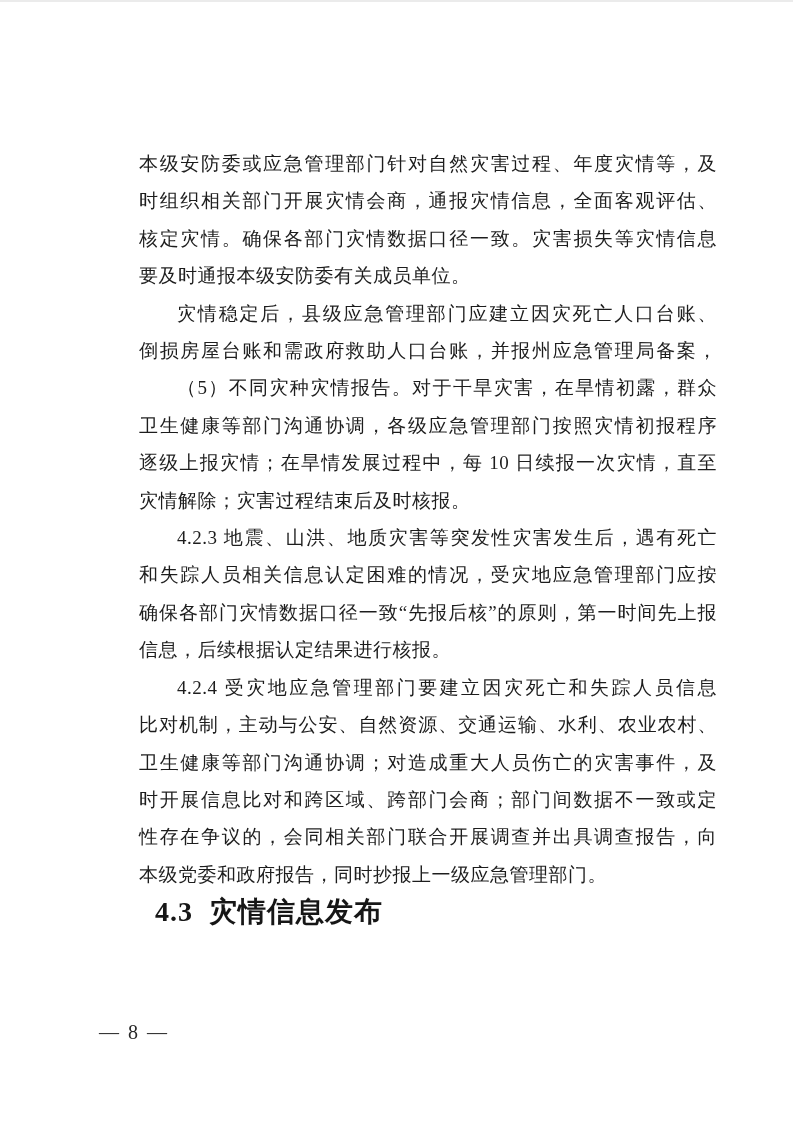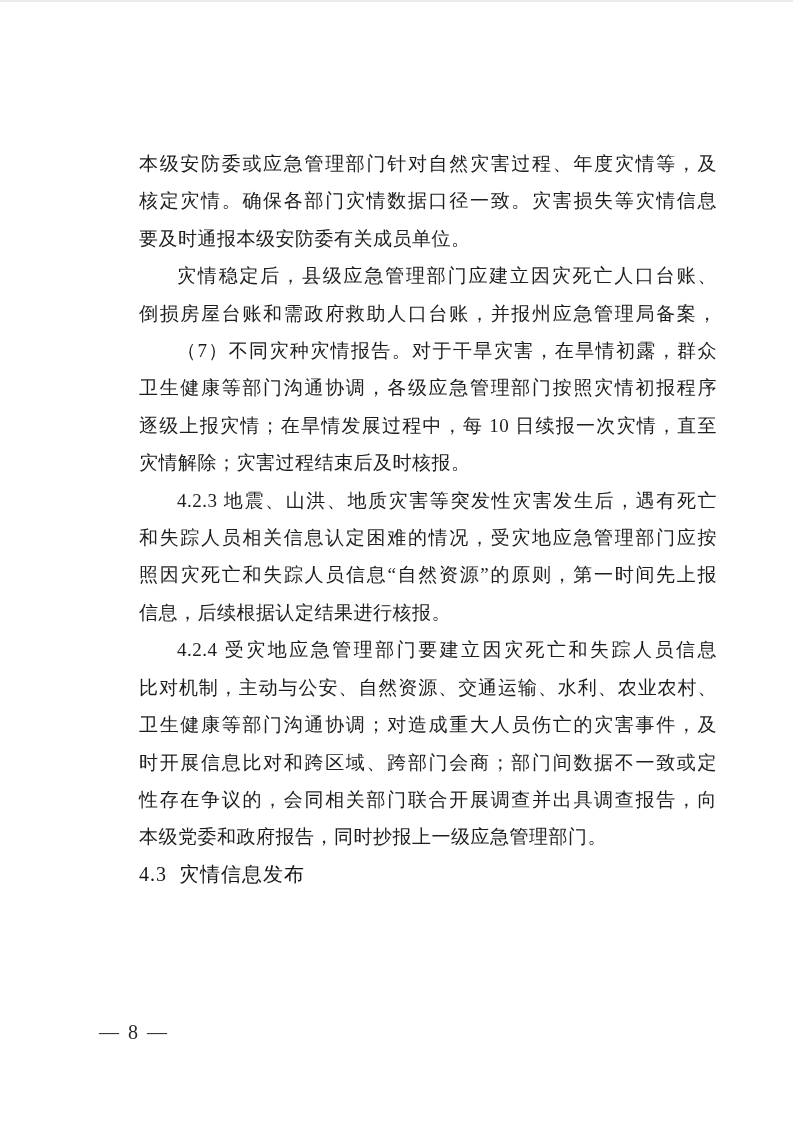--- a/index.html
+++ b/index.html
@@ -32,24 +32,24 @@
     letter-spacing: 0.5px;
     white-space: normal;
     margin-left: 40px;
   }
   .line.indent { text-indent: 2em; }
   .line.end {
     text-align: right;
     text-align-last: left;
   }
   .heading {
-    font-size: 20px;
+    font-size: 28px;
     line-height: 37.4px;
     text-indent: 2em;
-    font-weight: normal;
+    font-weight: bold;
     white-space: pre;
     letter-spacing: 1px;
     color: #161616;
   }
   .page-footer {
     position: absolute;
     left: 99px;
     top: 1016px;
     font-size: 20px;
     line-height: 28px;
@@ -58,40 +58,41 @@
   }
 </style>
 </head>
 <body>
 
 <div class="page">
   <div class="content">
 
     <div class="para">
       <div class="line">本级安防委或应急管理部门针对自然灾害过程、年度灾情等，及</div>
+      <div class="line">时组织相关部门开展灾情会商，通报灾情信息，全面客观评估、</div>
       <div class="line">核定灾情。确保各部门灾情数据口径一致。灾害损失等灾情信息</div>
       <div class="line end">要及时通报本级安防委有关成员单位。</div>
     </div>
 
     <div class="para">
       <div class="line indent">灾情稳定后，县级应急管理部门应建立因灾死亡人口台账、</div>
       <div class="line">倒损房屋台账和需政府救助人口台账，并报州应急管理局备案，</div>
     </div>
 
     <div class="para">
-      <div class="line indent">（7）不同灾种灾情报告。对于干旱灾害，在旱情初露，群众</div>
+      <div class="line indent">（5）不同灾种灾情报告。对于干旱灾害，在旱情初露，群众</div>
       <div class="line">卫生健康等部门沟通协调，各级应急管理部门按照灾情初报程序</div>
       <div class="line">逐级上报灾情；在旱情发展过程中，每 10 日续报一次灾情，直至</div>
       <div class="line end">灾情解除；灾害过程结束后及时核报。</div>
     </div>
 
     <div class="para">
       <div class="line indent">4.2.3 地震、山洪、地质灾害等突发性灾害发生后，遇有死亡</div>
       <div class="line">和失踪人员相关信息认定困难的情况，受灾地应急管理部门应按</div>
-      <div class="line">照因灾死亡和失踪人员信息“自然资源”的原则，第一时间先上报</div>
+      <div class="line">确保各部门灾情数据口径一致“先报后核”的原则，第一时间先上报</div>
       <div class="line end">信息，后续根据认定结果进行核报。</div>
     </div>
 
     <div class="para">
       <div class="line indent">4.2.4 受灾地应急管理部门要建立因灾死亡和失踪人员信息</div>
       <div class="line">比对机制，主动与公安、自然资源、交通运输、水利、农业农村、</div>
       <div class="line">卫生健康等部门沟通协调；对造成重大人员伤亡的灾害事件，及</div>
       <div class="line">时开展信息比对和跨区域、跨部门会商；部门间数据不一致或定</div>
       <div class="line">性存在争议的，会同相关部门联合开展调查并出具调查报告，向</div>
       <div class="line end">本级党委和政府报告，同时抄报上一级应急管理部门。</div>

